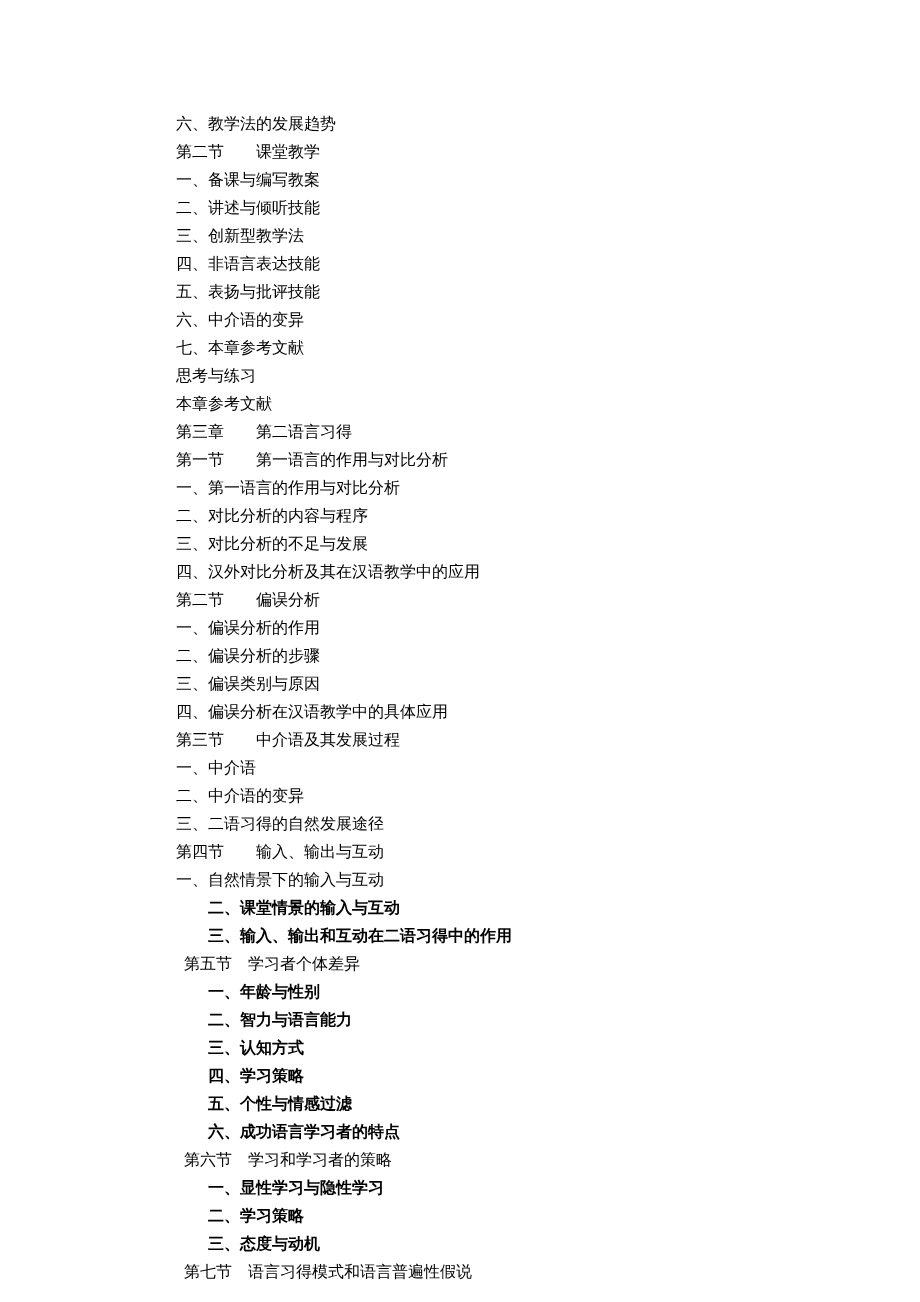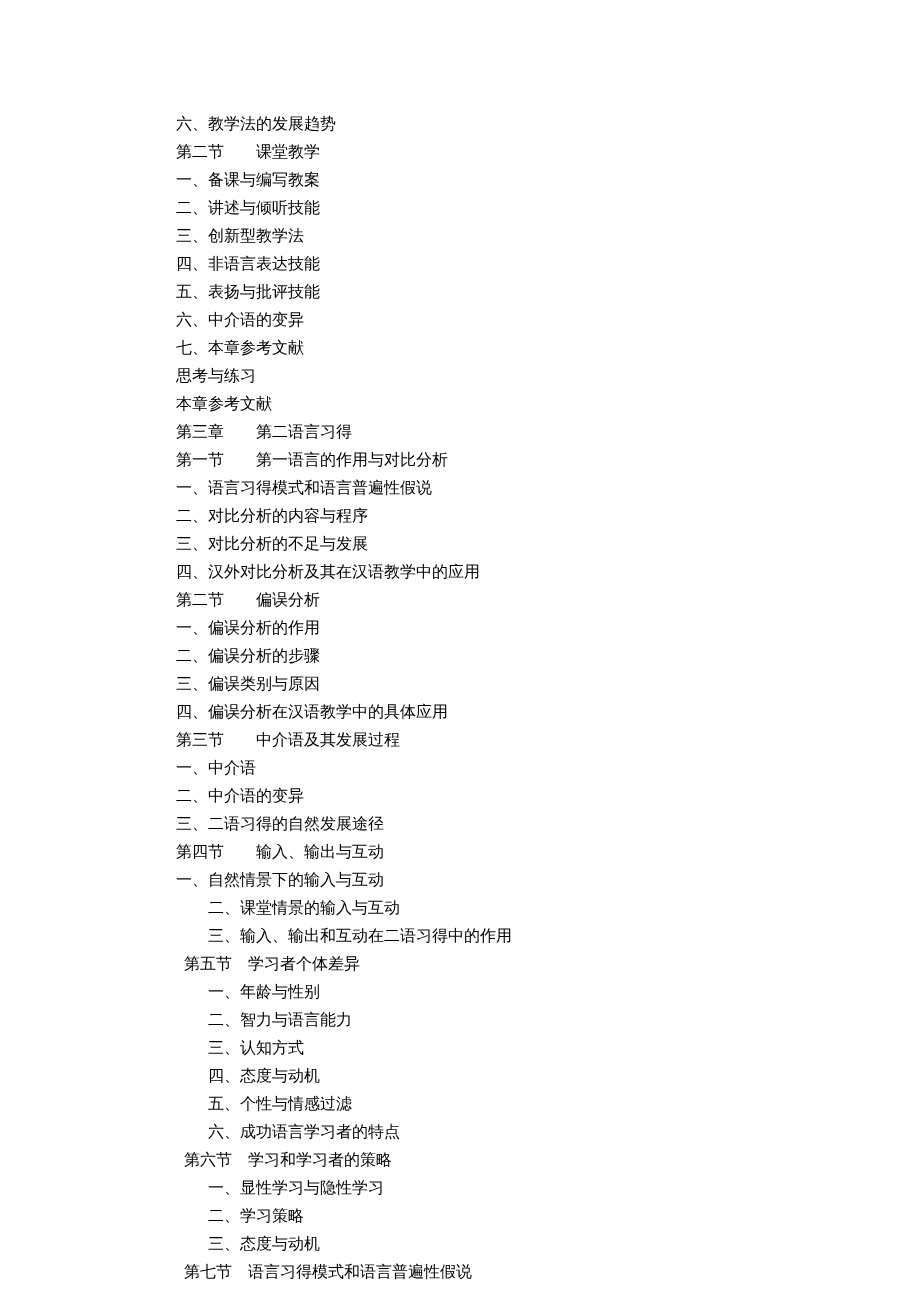--- a/index.html
+++ b/index.html
@@ -22,61 +22,62 @@
       padding-right: 100px;
     }
     .line {
       white-space: nowrap;
     }
     .indent-1 {
       padding-left: 8px;
     }
     .indent-2 {
       padding-left: 32px;
+      font-weight: bold;
     }
   </style>
 </head>
 <body>
 
 <div class="content" id="content-container">
     <div class="line">六、教学法的发展趋势</div>
     <div class="line"> 第二节　　课堂教学</div>
     <div class="line"> 一、备课与编写教案</div>
     <div class="line">二、讲述与倾听技能</div>
     <div class="line">三、创新型教学法</div>
     <div class="line">四、非语言表达技能</div>
     <div class="line">五、表扬与批评技能</div>
     <div class="line">六、中介语的变异</div>
     <div class="line">七、本章参考文献</div>
     <div class="line"> 思考与练习</div>
     <div class="line">本章参考文献</div>
     <div class="line">第三章　　第二语言习得</div>
     <div class="line">第一节　　第一语言的作用与对比分析</div>
-    <div class="line">一、语言习得模式和语言普遍性假说</div>
+    <div class="line">一、第一语言的作用与对比分析</div>
     <div class="line">二、对比分析的内容与程序</div>
     <div class="line">三、对比分析的不足与发展</div>
     <div class="line">四、汉外对比分析及其在汉语教学中的应用</div>
     <div class="line"> 第二节　　偏误分析</div>
     <div class="line"> 一、偏误分析的作用</div>
     <div class="line"> 二、偏误分析的步骤</div>
     <div class="line">三、偏误类别与原因</div>
     <div class="line">四、偏误分析在汉语教学中的具体应用</div>
     <div class="line"> 第三节　　中介语及其发展过程</div>
     <div class="line"> 一、中介语</div>
     <div class="line"> 二、中介语的变异</div>
     <div class="line">三、二语习得的自然发展途径</div>
     <div class="line"> 第四节　　输入、输出与互动</div>
     <div class="line"> 一、自然情景下的输入与互动</div>
     <div class="line indent-2">二、课堂情景的输入与互动</div>
     <div class="line indent-2">三、输入、输出和互动在二语习得中的作用</div>
     <div class="line indent-1">第五节　学习者个体差异</div>
     <div class="line indent-2">一、年龄与性别</div>
     <div class="line indent-2">二、智力与语言能力</div>
     <div class="line indent-2">三、认知方式</div>
-    <div class="line indent-2">四、态度与动机</div>
+    <div class="line indent-2">四、学习策略</div>
     <div class="line indent-2">五、个性与情感过滤</div>
     <div class="line indent-2">六、成功语言学习者的特点</div>
     <div class="line indent-1">第六节　学习和学习者的策略</div>
     <div class="line indent-2">一、显性学习与隐性学习</div>
     <div class="line indent-2">二、学习策略</div>
     <div class="line indent-2">三、态度与动机</div>
     <div class="line indent-1">第七节　语言习得模式和语言普遍性假说</div>
   </div>
 
 </body></html>

